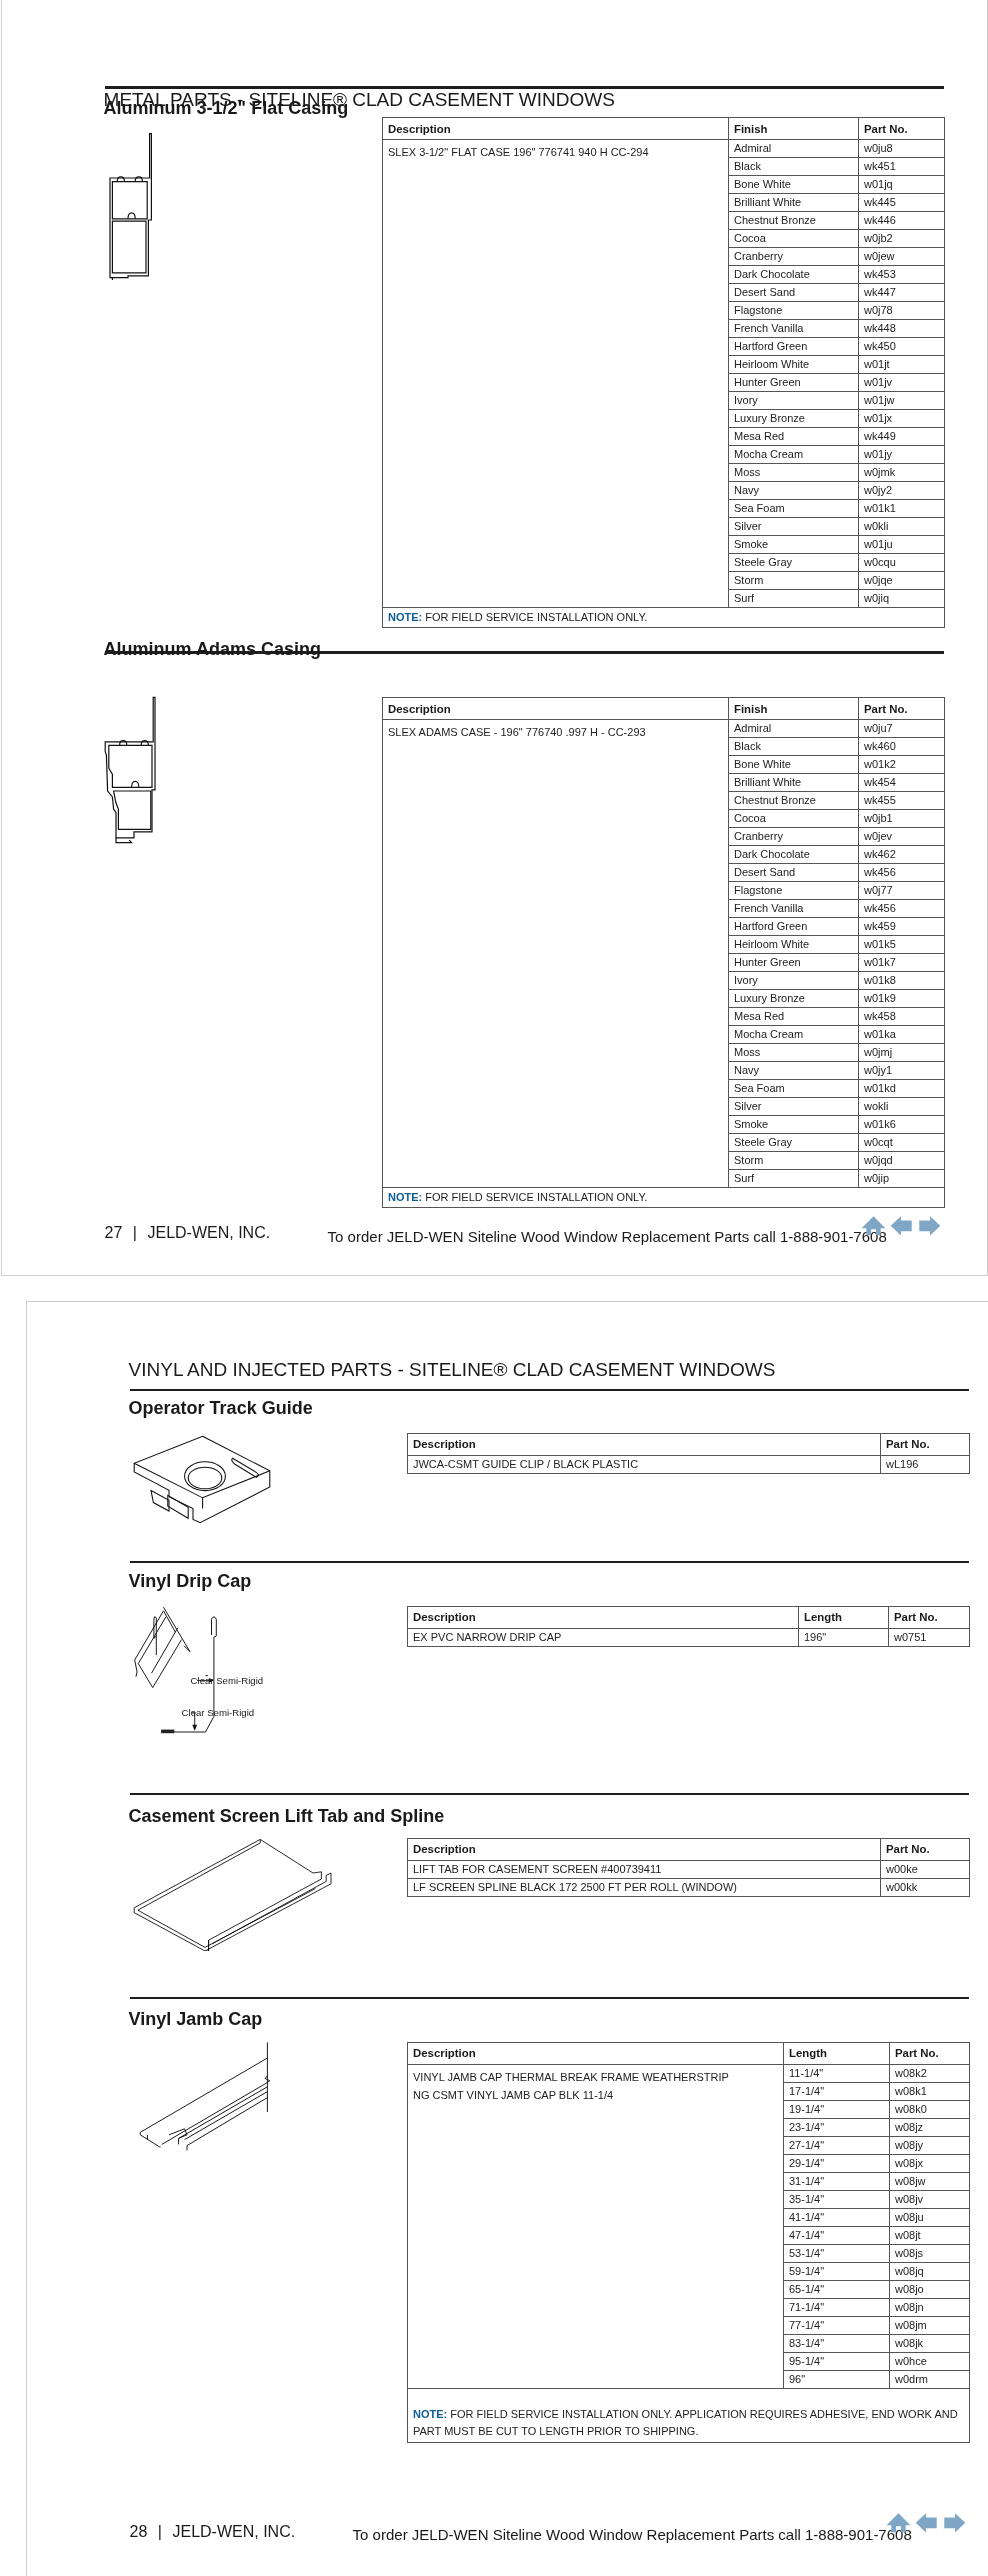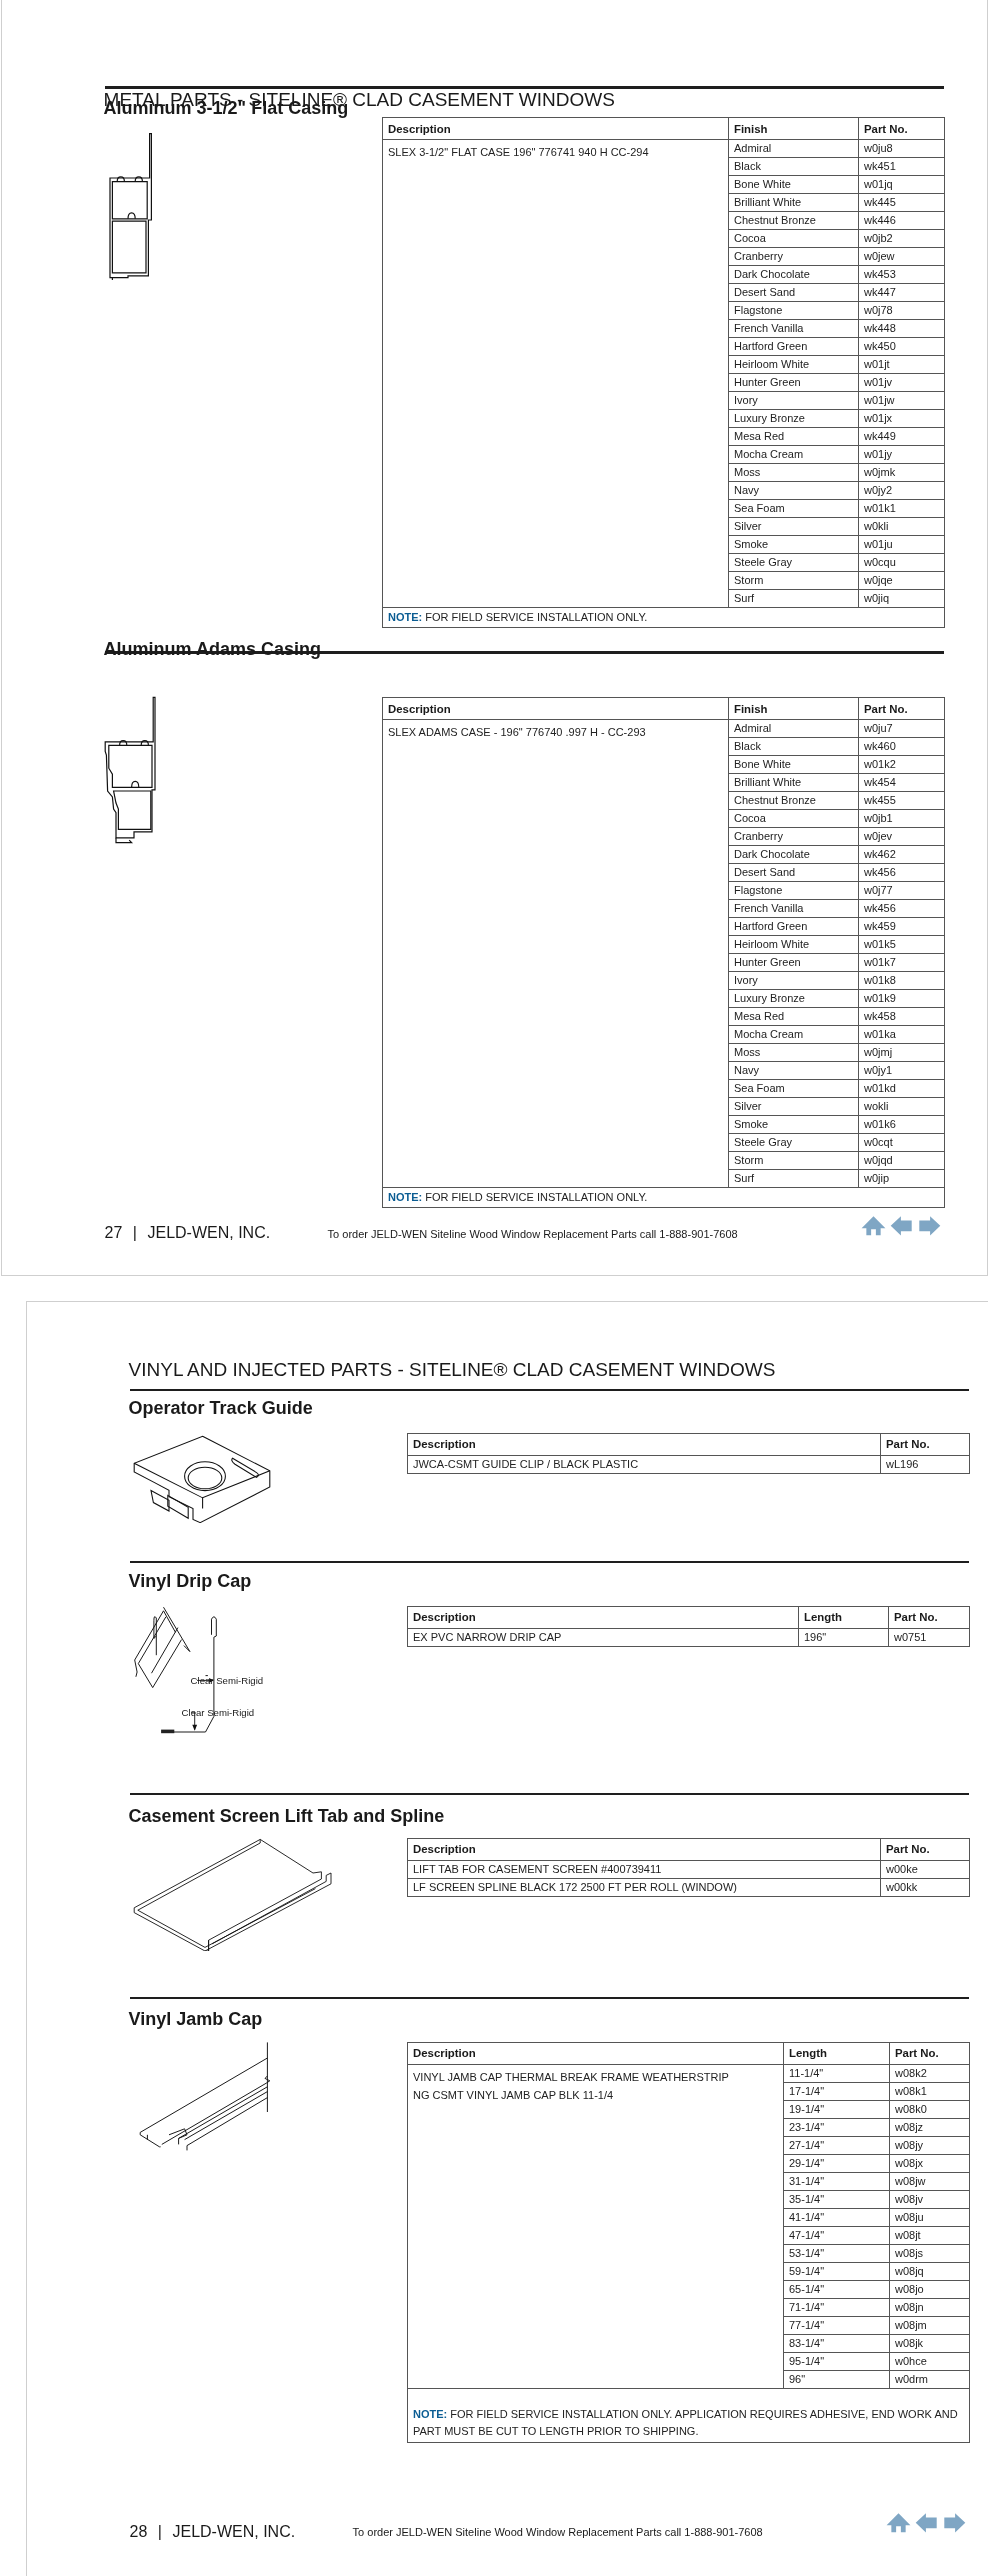--- a/index.html
+++ b/index.html
@@ -13,21 +13,21 @@
   .rule { position: absolute; left: 103px; width: 839px; height: 2.4px; background: #1e1e1e; }
   .sec-title { font-size: 18px; font-weight: bold; white-space: nowrap; }
   table.parts { position: absolute; border-collapse: collapse; font-size: 11px; border: 1.2px solid #333; }
   table.parts th, table.parts td { border: 1.2px solid #555; padding: 0 5.4px; text-align: left; vertical-align: middle; white-space: nowrap; }
   table.parts th { font-weight: bold; height: 21.6px; font-size: 11.4px; }
   table.parts td { height: 18px; font-weight: normal; color: #222; }
   table.parts td.desc { vertical-align: top; padding-top: 3px; line-height: 18px; white-space: normal; }
   table.parts td.note { height: 20px; }
   .note-label { color: #0b5d93; font-weight: bold; text-align: right; }
   .footer-left { font-size: 16px; white-space: nowrap; }
-  .footer-center { font-size: 11px; white-space: nowrap; }
+  .footer-center { font-size: 15px; white-space: nowrap; }
   .nav { position: absolute; display: flex; gap: 4.8px; }
   .nav svg { display: block; }
   .drawing { position: absolute; }
 </style>
 </head>
 <body>
 
 <div class="page" id="page1">
 
   <div class="abs page-title" style="left:102px; top:74px;margin-top:16px;">METAL PARTS - SITELINE® CLAD CASEMENT WINDOWS</div>

